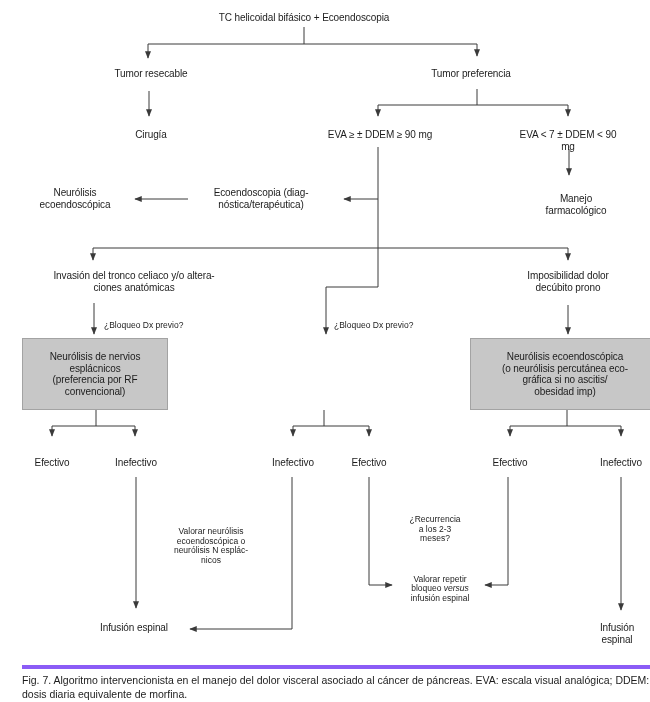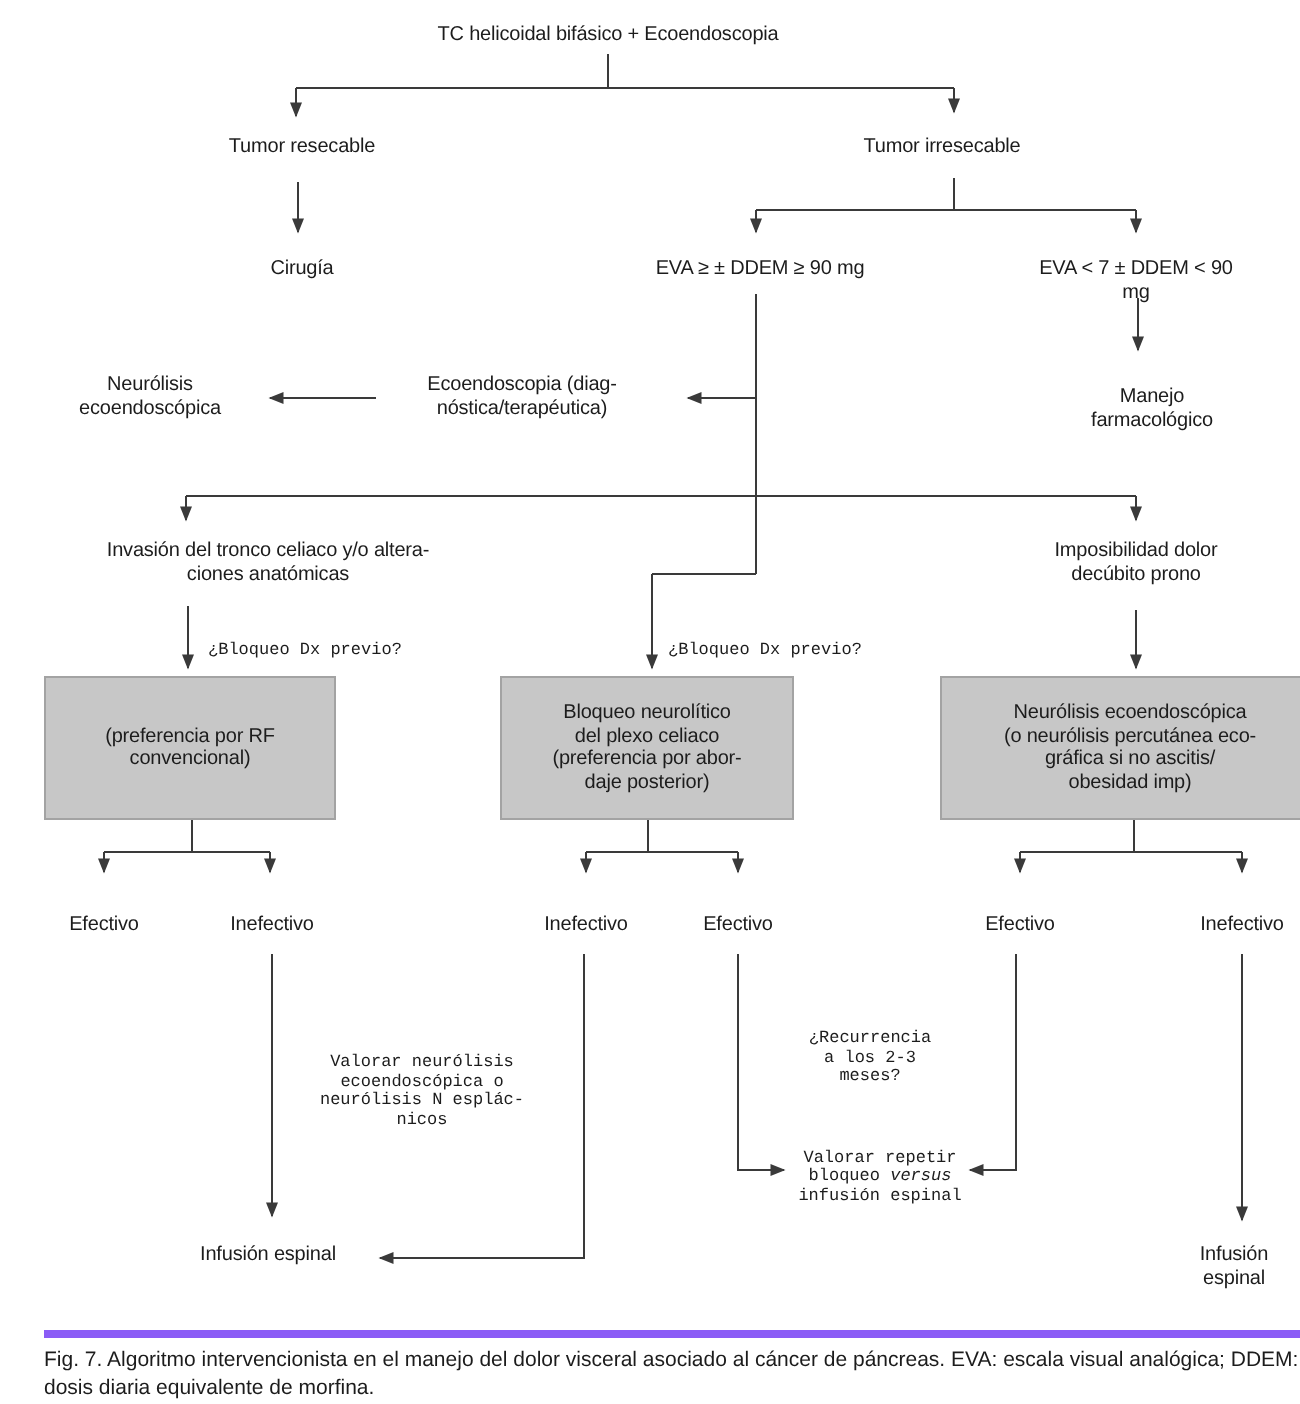--- a/index.html
+++ b/index.html
@@ -8,21 +8,21 @@
   html,body{margin:0;padding:0;background:var(--bg);}
   #fig{position:relative;width:650px;height:702px;background:var(--bg);
        font-family:"Liberation Sans",sans-serif;color:var(--text);overflow:hidden;margin-left:20px;}
   #connectors{position:absolute;left:0;top:0;width:650px;height:702px;}
   #connectors line,#connectors polyline{stroke:var(--line);stroke-width:1;fill:none;}
   #connectors .arrhead{fill:var(--line);}
   .lbl{position:absolute;font-size:10px;line-height:11.5px;text-align:center;
        white-space:pre-line;letter-spacing:-0.1px;}
   .c{transform:translateX(-50%);}
   .b{font-weight:normal;}
-  .s{font-size:8.5px;line-height:9.6px;letter-spacing:0;font-family:Liberation Mono, monospace;}
+  .s{font-size:8.5px;line-height:9.6px;letter-spacing:0;}
   .it{font-style:italic;text-align:right;}
   .box{position:absolute;box-sizing:border-box;background:var(--box-fill);
        border:1px solid var(--box-border);display:flex;flex-direction:column;
        justify-content:center;text-align:center;font-size:10px;line-height:11.5px;
        white-space:pre-line;letter-spacing:-0.1px;}
   #caption{position:absolute;left:2px;right:2px;top:665px;border-top:4px solid #8b5cf6;
        padding-top:5px;font-size:10.5px;line-height:13.5px;text-align:left;
        white-space:normal;color:var(--text);}
 </style>
 </head>
@@ -79,49 +79,45 @@
     <line x1="116" y1="477" x2="116" y2="608" marker-end="url(#arr)"></line>
     <polyline points="272,477 272,629 170,629" marker-end="url(#arr)"></polyline>
     <polyline points="349,477 349,585 372,585" marker-end="url(#arr)"></polyline>
     <polyline points="488,477 488,585 465,585" marker-end="url(#arr)"></polyline>
     <line x1="601" y1="477" x2="601" y2="610" marker-end="url(#arr)"></line>
   </svg>
 
   <div class="lbl c" style="left:284px;top:12px">TC helicoidal bifásico + Ecoendoscopia</div>
 
   <div class="lbl c b" style="left:131px;top:68px">Tumor resecable</div>
-  <div class="lbl c b" style="left:451px;top:68px">Tumor irresecable</div>
+  <div class="lbl c b" style="left:451px;top:68px">Tumor preferencia</div>
 
   <div class="lbl c" style="left:131px;top:129px">Cirugía</div>
   <div class="lbl c" style="left:360px;top:129px">EVA ≥ ± DDEM ≥ 90 mg</div>
   <div class="lbl c" style="left:548px;top:129px">EVA &lt; 7 ± DDEM &lt; 90 mg</div>
 
   <div class="lbl c" style="left:556px;top:193px">Manejo farmacológico</div>
   <div class="lbl c" style="left:55px;top:187px">Neurólisis
 ecoendoscópica</div>
   <div class="lbl c" style="left:114px;top:270px">Invasión del tronco celiaco y/o altera-
 ciones anatómicas</div>
 
   <div class="lbl c" style="left:241px;top:187px">Ecoendoscopia (diag-
 nóstica/terapéutica)</div>
   <div class="lbl c" style="left:548px;top:270px">Imposibilidad dolor
 decúbito prono</div>
 
   <div class="lbl s" style="left:84px;top:321px;text-align:left">¿Bloqueo Dx previo?</div>
   <div class="lbl s" style="left:314px;top:321px;text-align:left">¿Bloqueo Dx previo?</div>
 
   <div class="box" style="left:2px;top:338px;width:146px;height:72px">
+    <div class="b">Neurólisis de nervios
+esplácnicos</div>
     <div>(preferencia por RF
 convencional)</div>
-  </div>
-  <div class="box" style="left:230px;top:338px;width:147px;height:72px">
-    <div class="b">Bloqueo neurolítico
-del plexo celiaco</div>
-    <div>(preferencia por abor-
-daje posterior)</div>
   </div>
   <div class="box" style="left:450px;top:338px;width:190px;height:72px">
     <div class="b">Neurólisis ecoendoscópica</div>
     <div>(o neurólisis percutánea eco-
 gráfica si no ascitis/
 obesidad imp)</div>
   </div>
 
   <div class="lbl c" style="left:32px;top:457px">Efectivo</div>
   <div class="lbl c" style="left:116px;top:457px">Inefectivo</div>

